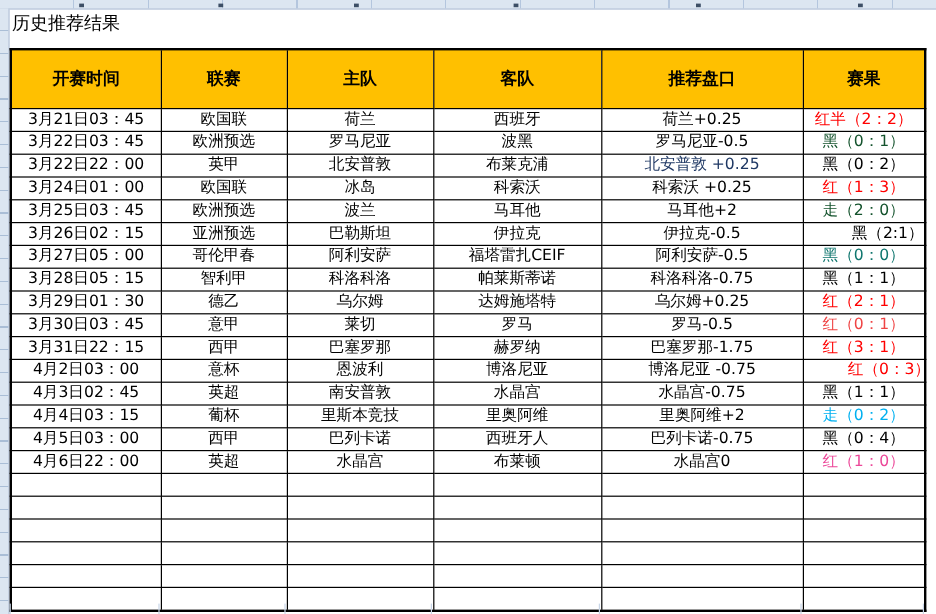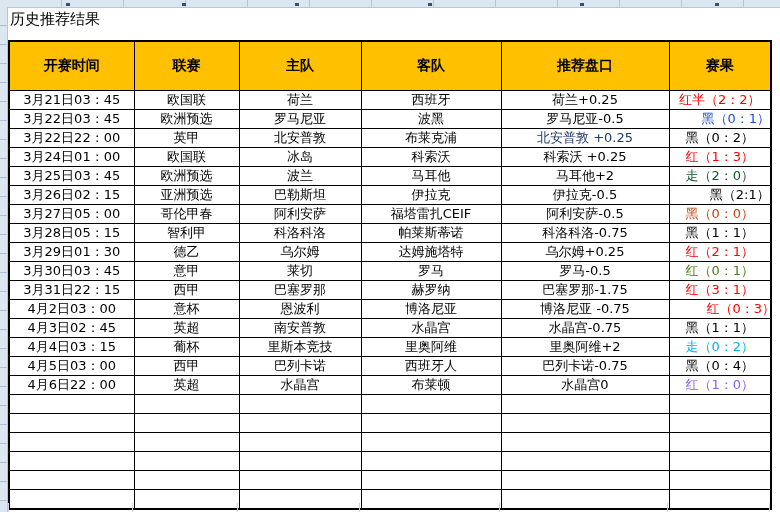--- a/index.html
+++ b/index.html
@@ -100,21 +100,21 @@
           <td>西班牙</td>
           <td>荷兰+0.25</td>
           <td style="color: rgb(255, 0, 0);">红半（2：2）</td>
         </tr>
         <tr>
           <td>3月22日03：45</td>
           <td>欧洲预选</td>
           <td>罗马尼亚</td>
           <td>波黑</td>
           <td>罗马尼亚-0.5</td>
-          <td style="color: #1d4ed8; text-align: right;">黑（0：1）</td>
+          <td style="color: #14532d;">黑（0：1）</td>
         </tr>
         <tr>
           <td>3月22日22：00</td>
           <td>英甲</td>
           <td>北安普敦</td>
           <td>布莱克浦</td>
           <td style="color: rgb(31, 56, 100); margin-top: 28px;">北安普敦 +0.25</td>
           <td style="color: rgb(0, 0, 0);">黑（0：2）</td>
         </tr>
         <tr>
@@ -140,21 +140,21 @@
           <td>伊拉克</td>
           <td>伊拉克-0.5</td>
           <td style="color: rgb(0, 0, 0); padding-left: 40px;">黑（2:1）</td>
         </tr>
         <tr>
           <td>3月27日05：00</td>
           <td>哥伦甲春</td>
           <td>阿利安萨</td>
           <td>福塔雷扎CEIF</td>
           <td>阿利安萨-0.5</td>
-          <td style="color: #c2410c;">黑（0：0）</td>
+          <td style="color: #0f766e;">黑（0：0）</td>
         </tr>
         <tr>
           <td>3月28日05：15</td>
           <td>智利甲</td>
           <td>科洛科洛</td>
           <td>帕莱斯蒂诺</td>
           <td>科洛科洛-0.75</td>
           <td style="color: rgb(0, 0, 0);">黑（1：1）</td>
         </tr>
         <tr>
@@ -164,21 +164,21 @@
           <td>达姆施塔特</td>
           <td>乌尔姆+0.25</td>
           <td style="color: rgb(255, 0, 0);">红（2：1）</td>
         </tr>
         <tr>
           <td>3月30日03：45</td>
           <td>意甲</td>
           <td>莱切</td>
           <td>罗马</td>
           <td>罗马-0.5</td>
-          <td style="color: #4d7c0f;">红（0：1）</td>
+          <td style="color: #ef4444;">红（0：1）</td>
         </tr>
         <tr>
           <td>3月31日22：15</td>
           <td>西甲</td>
           <td>巴塞罗那</td>
           <td>赫罗纳</td>
           <td>巴塞罗那-1.75</td>
           <td style="color: rgb(255, 0, 0);">红（3：1）</td>
         </tr>
         <tr>
@@ -212,21 +212,21 @@
           <td>西班牙人</td>
           <td>巴列卡诺-0.75</td>
           <td style="color: rgb(0, 0, 0);">黑（0：4）</td>
         </tr>
         <tr>
           <td>4月6日22：00</td>
           <td>英超</td>
           <td>水晶宫</td>
           <td>布莱顿</td>
           <td>水晶宫0</td>
-          <td style="color: #8b5cf6;">红（1：0）</td>
+          <td style="color: #ec4899;">红（1：0）</td>
         </tr>
         <tr>
           <td></td>
           <td></td>
           <td></td>
           <td></td>
           <td></td>
           <td></td>
         </tr>
         <tr>

